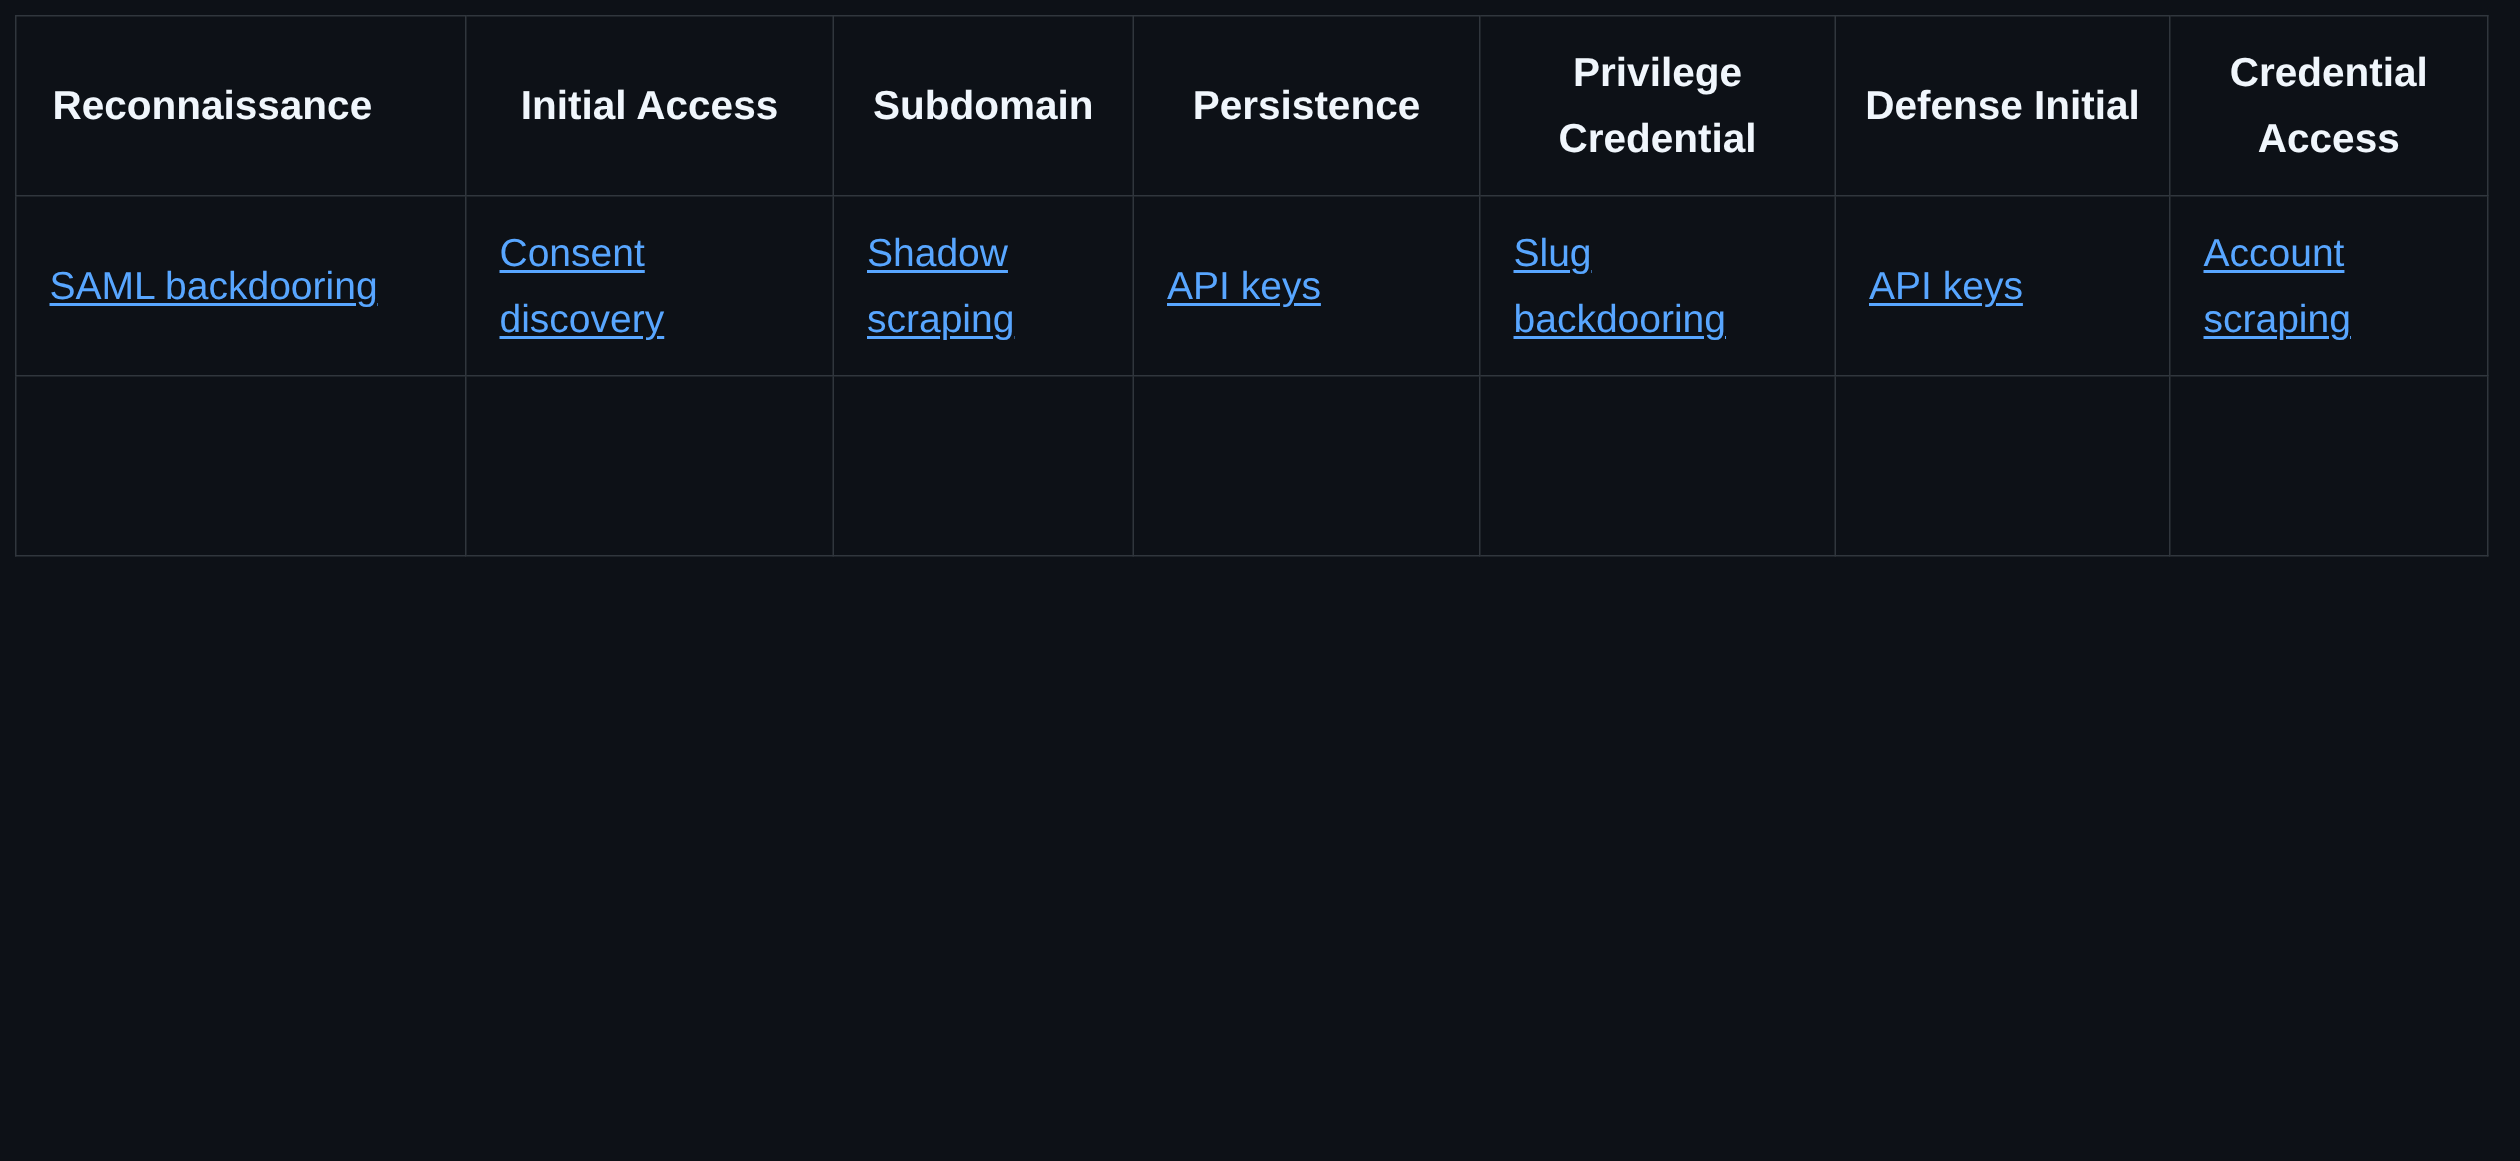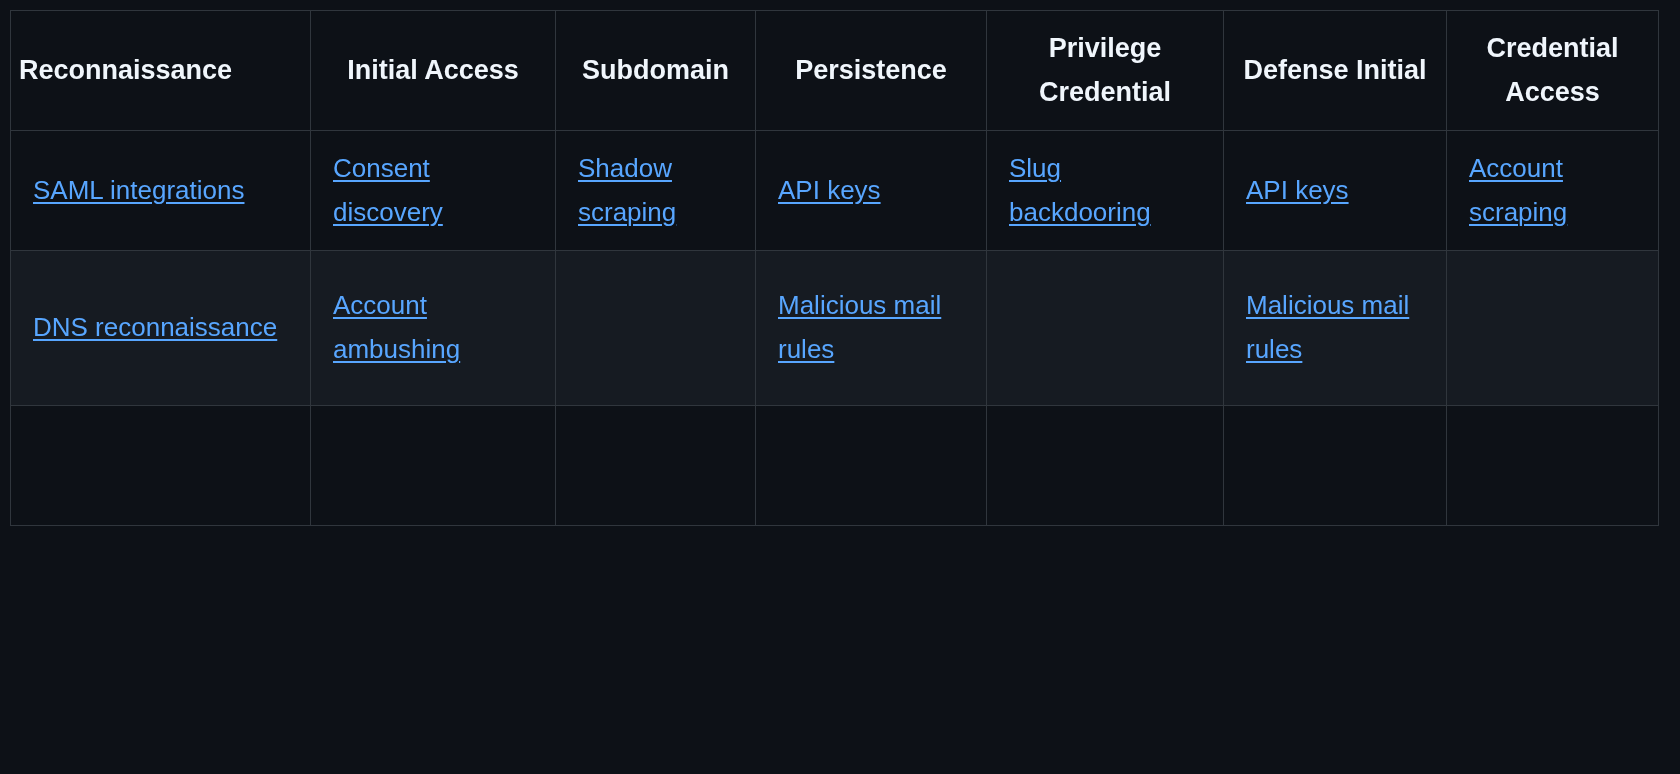--- a/index.html
+++ b/index.html
@@ -43,21 +43,21 @@
     color: #f0f6fc;
     font-size: 27px;
     font-weight: bold;
     line-height: 1.62;
     text-align: center;
     padding: 14px 12px;
     height: 120px;
   }
   table.matrix thead th.col-first {
     text-align: left;
-    padding-left: 8px;
+    padding-left: 24px;
   }
 
   table.matrix tbody td {
     padding: 14px 22px;
     font-size: 26px;
     line-height: 1.68;
     color: #c9d1d9;
     background: #0d1117;
   }
   table.matrix tbody tr.row-alt td {
@@ -108,42 +108,27 @@
         <th>Initial Access</th>
         <th>Subdomain</th>
         <th>Persistence</th>
         <th>Privilege Credential</th>
         <th>Defense Initial</th>
         <th>Credential Access</th>
       </tr>
     </thead>
     <tbody>
       <tr class="row-h1">
-        <td><a class="tech-link">SAML integrations</a></td>
+        <td><a class="tech-link">SAML backdooring</a></td>
         <td><a class="tech-link">Consent discovery</a></td>
         <td><a class="tech-link">Shadow scraping</a></td>
         <td><a class="tech-link">API keys</a></td>
         <td><a class="tech-link">Slug backdooring</a></td>
         <td><a class="tech-link">API keys</a></td>
         <td><a class="tech-link">Account scraping</a></td>
-      </tr>
-      <tr class="row-h4 row-alt">
-        <td><a class="tech-link">DNS reconnaissance</a></td>
-        <td><a class="tech-link">Account ambushing</a></td>
-        <td>
-            <span class="cell-empty"></span>
-          </td>
-        <td><a class="tech-link">Malicious mail rules</a></td>
-        <td>
-            <span class="cell-empty"></span>
-          </td>
-        <td><a class="tech-link">Malicious mail rules</a></td>
-        <td>
-            <span class="cell-empty"></span>
-          </td>
       </tr>
       <tr class="row-h1">
         <td></td>
         <td></td>
         <td></td>
         <td></td>
         <td></td>
         <td></td>
         <td></td>
       </tr>

